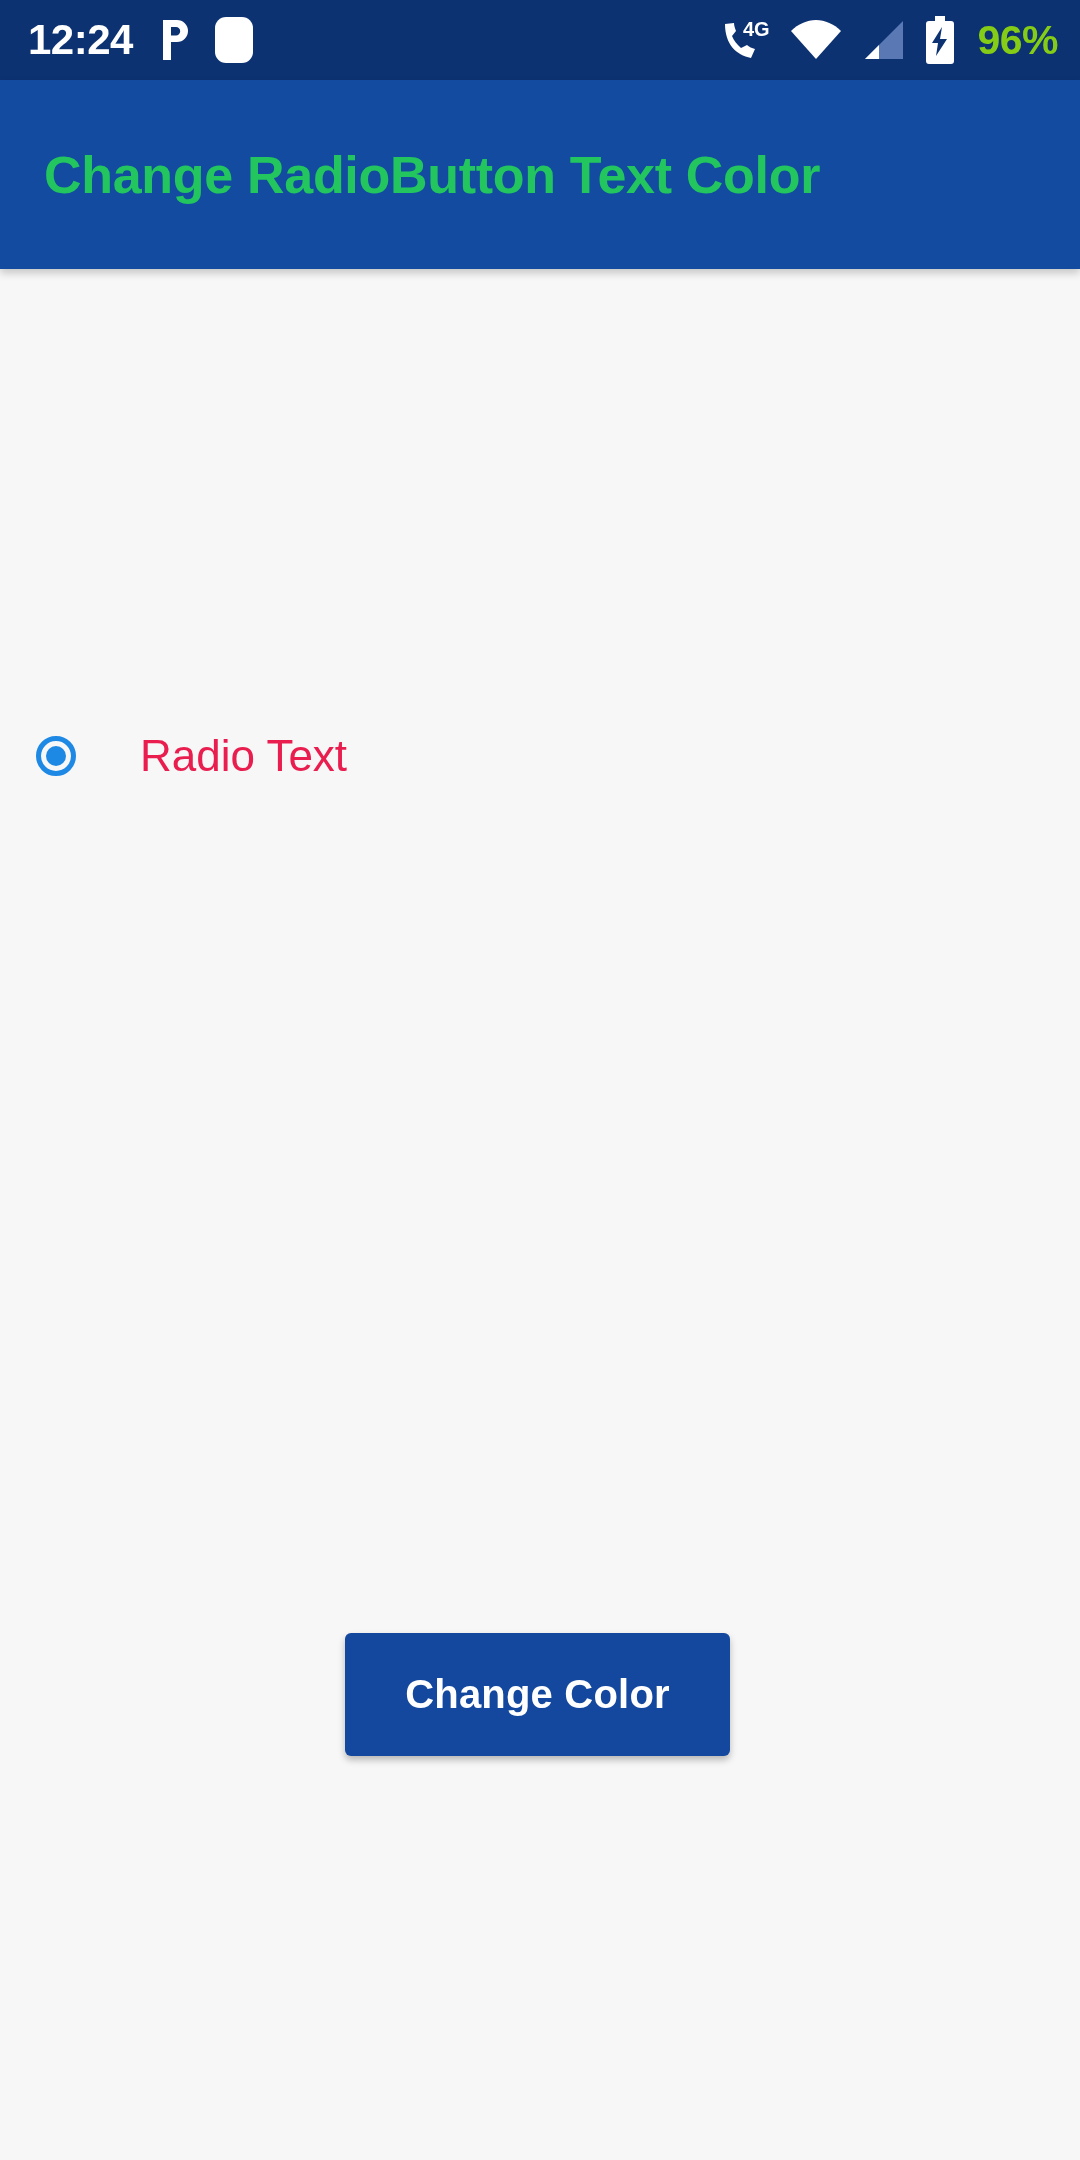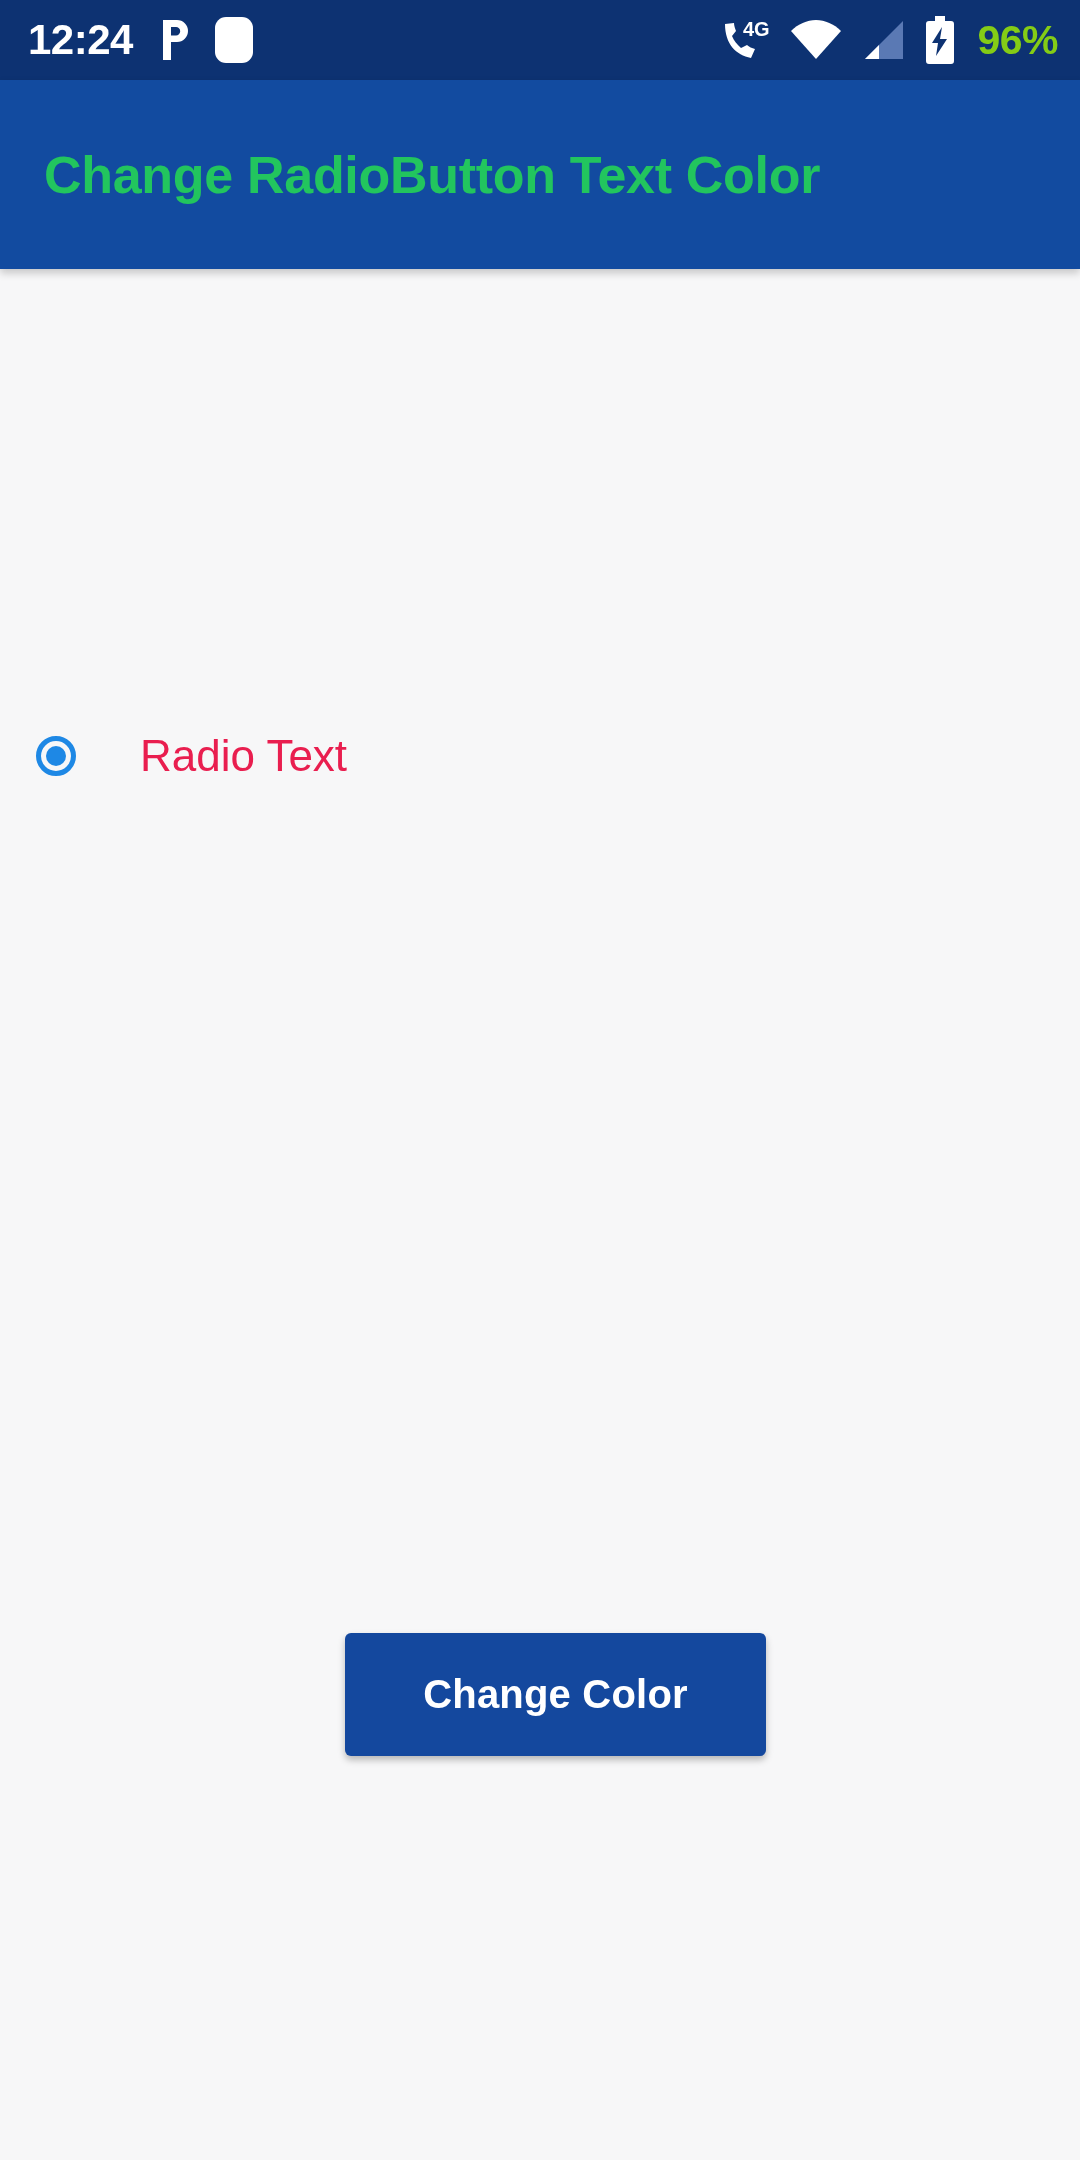--- a/index.html
+++ b/index.html
@@ -139,21 +139,21 @@
     font-size: 44px;
     color: #e91e4f;
     line-height: 1;
     white-space: nowrap;
   }
 
   .change-button {
     position: absolute;
     left: 345px;
     top: 1356px;
-    width: 421px;
+    width: 385px;
     height: 123px;
     background: #14489e;
     border: none;
     border-radius: 6px;
     color: #ffffff;
     font-family: "Liberation Sans", sans-serif;
     font-size: 40px;
     font-weight: 700;
     letter-spacing: 0.2px;
     box-shadow: 0 4px 7px rgba(0,0,0,0.26);

